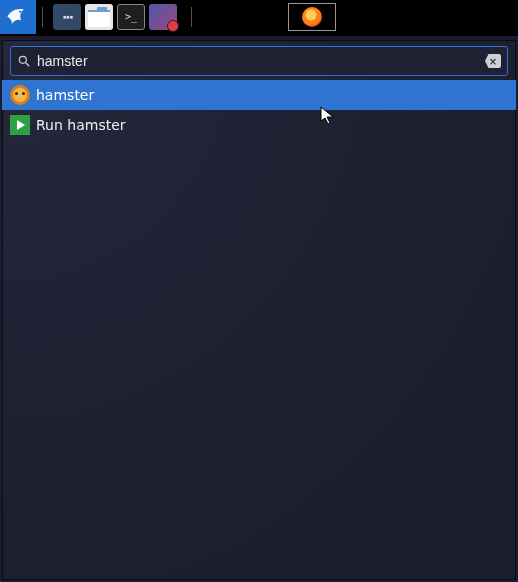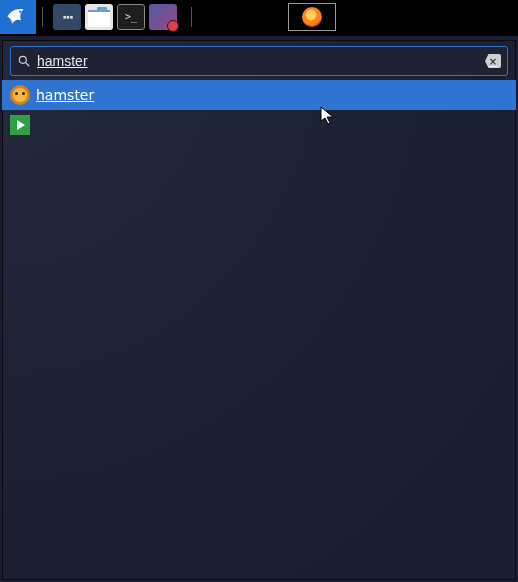--- a/index.html
+++ b/index.html
@@ -87,21 +87,20 @@
   .menu-panel {
     position: absolute;
     left: 2px;
     top: 40px;
     right: 2px;
     bottom: 2px;
     background: radial-gradient(ellipse at top left, #25283c 0%, #1d2030 60%, #1a1d2e 100%);
     box-shadow: inset 0 0 0 1px #0b0c13;
     display: flex;
     flex-direction: column;
-    text-decoration: underline;
   }
 
   .search-wrap {
     margin: 6px 8px 4px 8px;
     height: 30px;
     border: 1px solid #2f74d0;
     border-radius: 3px;
     display: flex;
     align-items: center;
     padding: 0 6px;
@@ -219,20 +218,21 @@
     <span class="clear-icon">×</span>
   </div>
 
   <div class="results">
     <div class="result-row selected">
       <span class="hamster-icon"></span>
       <span class="item-label">hamster</span>
     </div>
     <div class="result-row">
       <span class="run-icon"></span>
+      <span class="item-label">Run hamster</span>
     </div>
   </div>
 </div>
 
 <span class="cursor-ptr">
   <svg width="16" height="20" viewBox="0 0 16 20">
     <path d="M1 1 L1 15 L5 12 L8 18 L10 17 L7 11 L13 11 Z" fill="#fff" stroke="#000" stroke-width="1"></path>
   </svg>
 </span>
 

